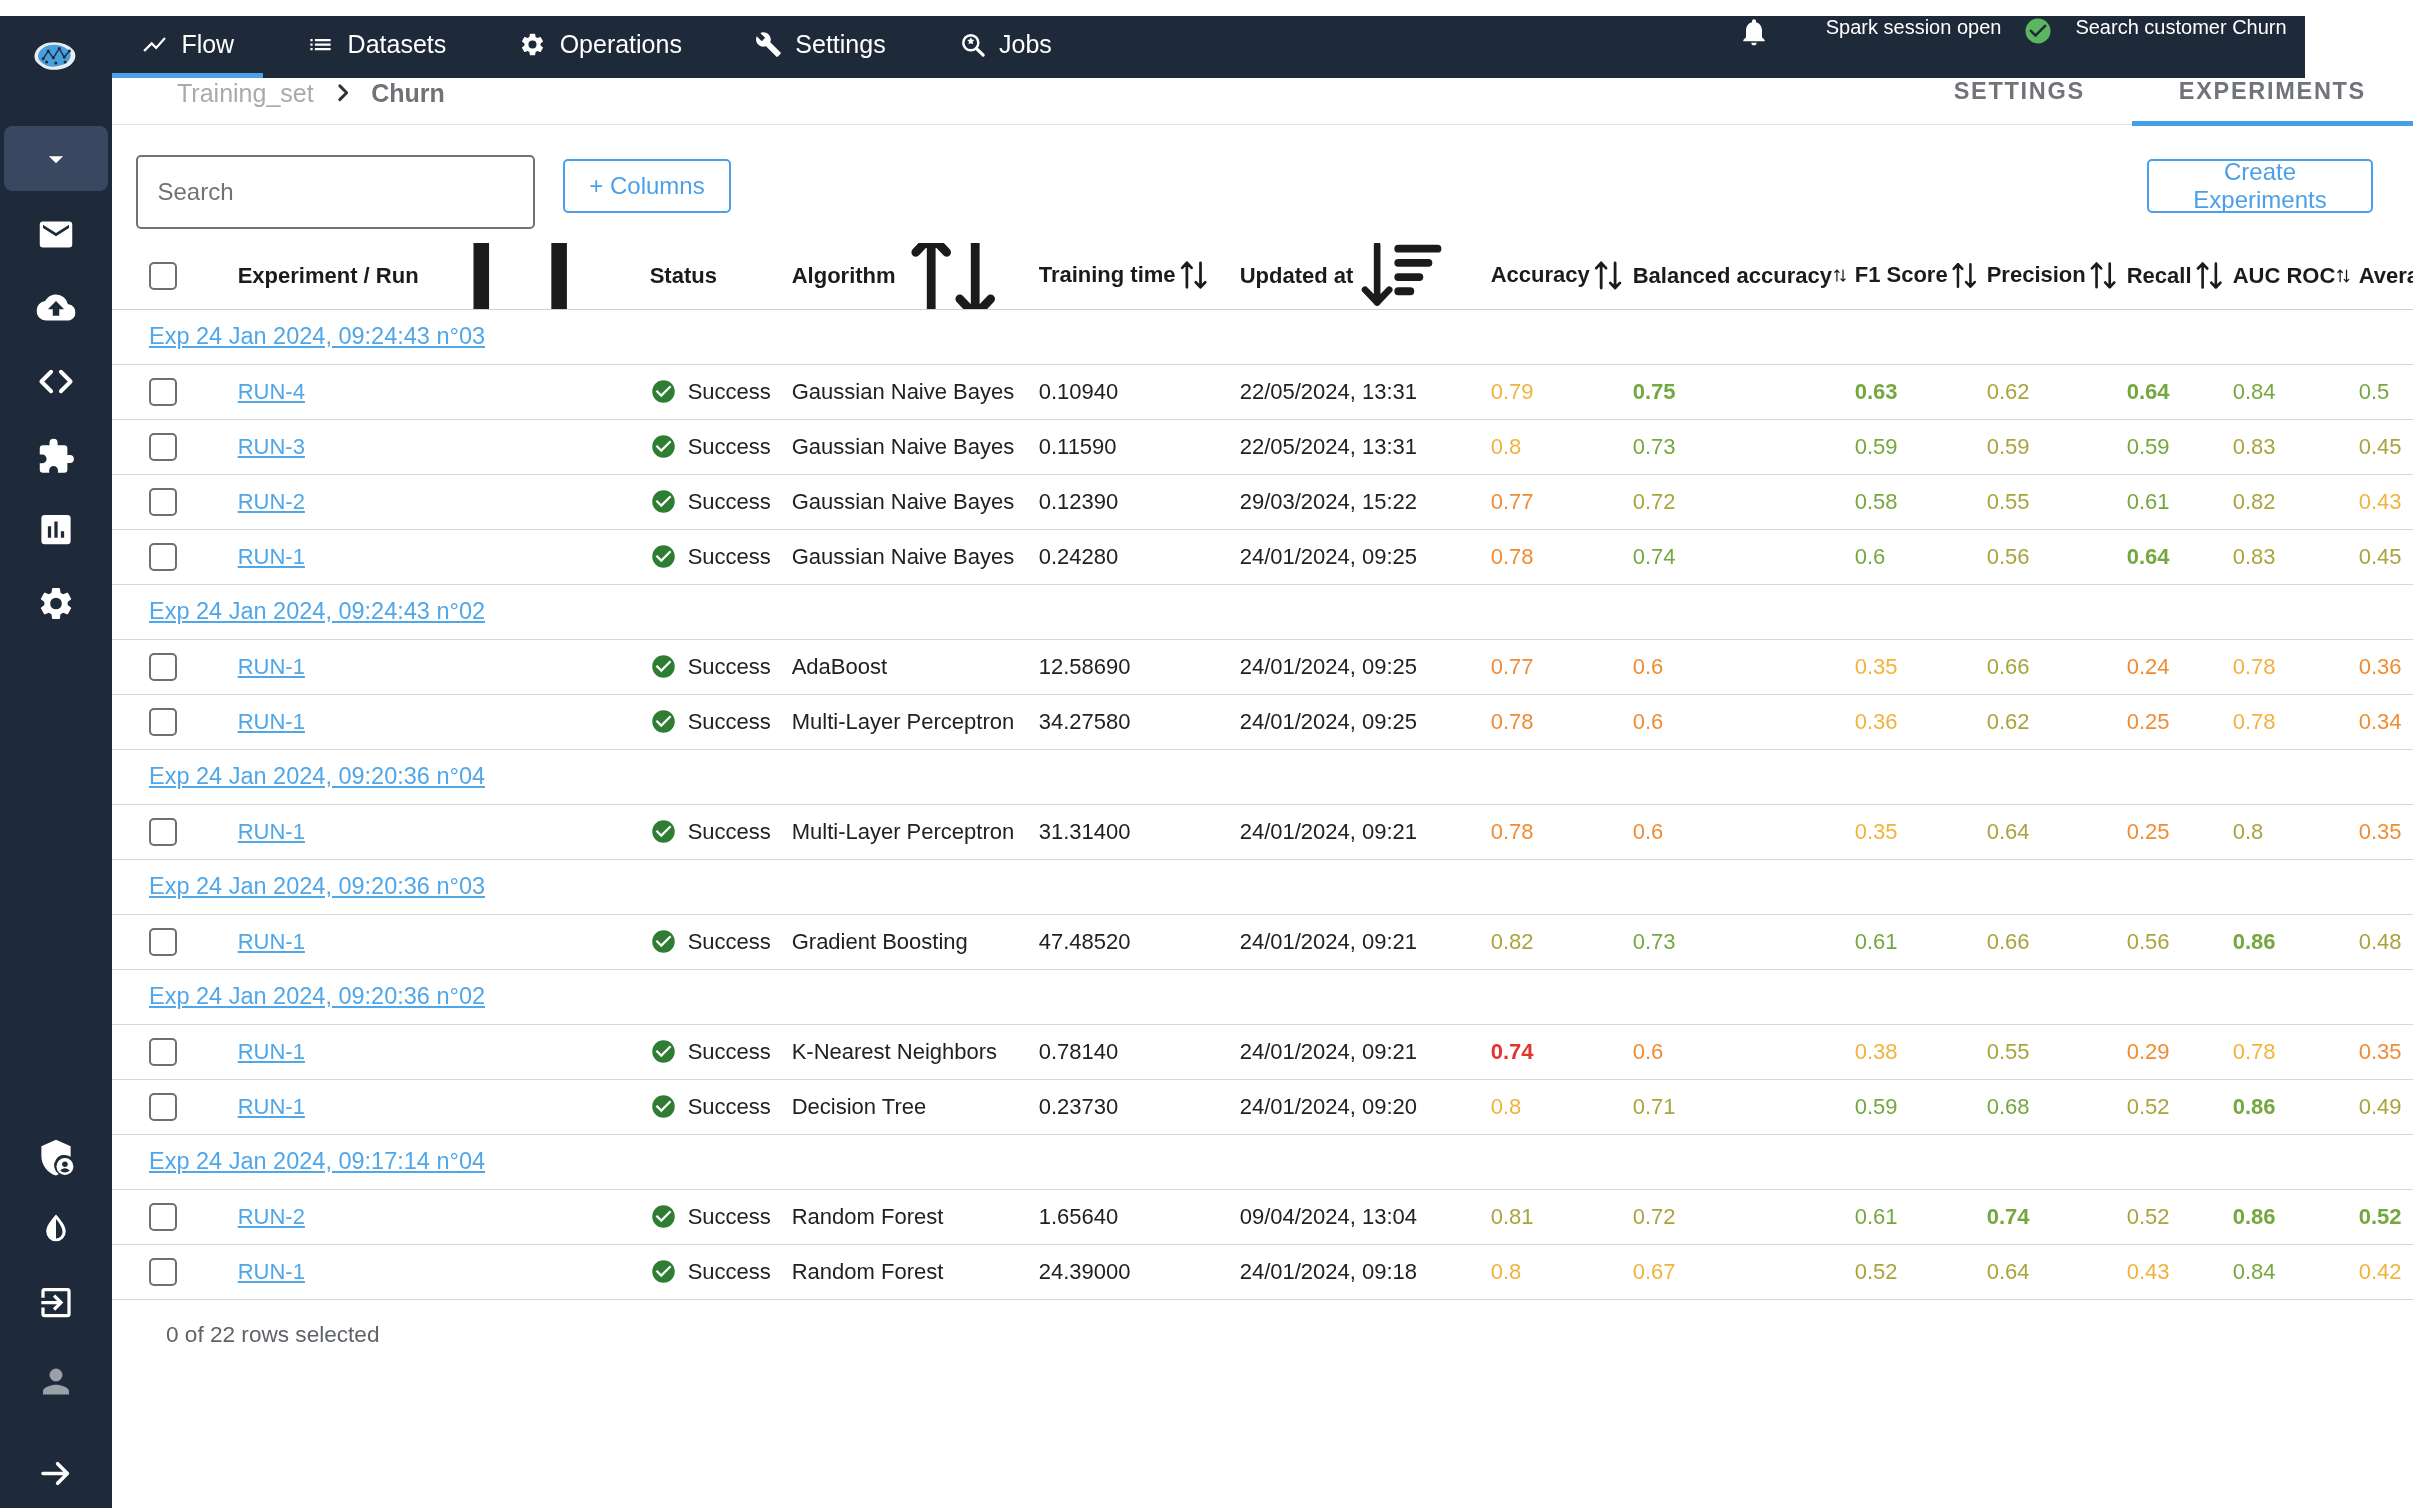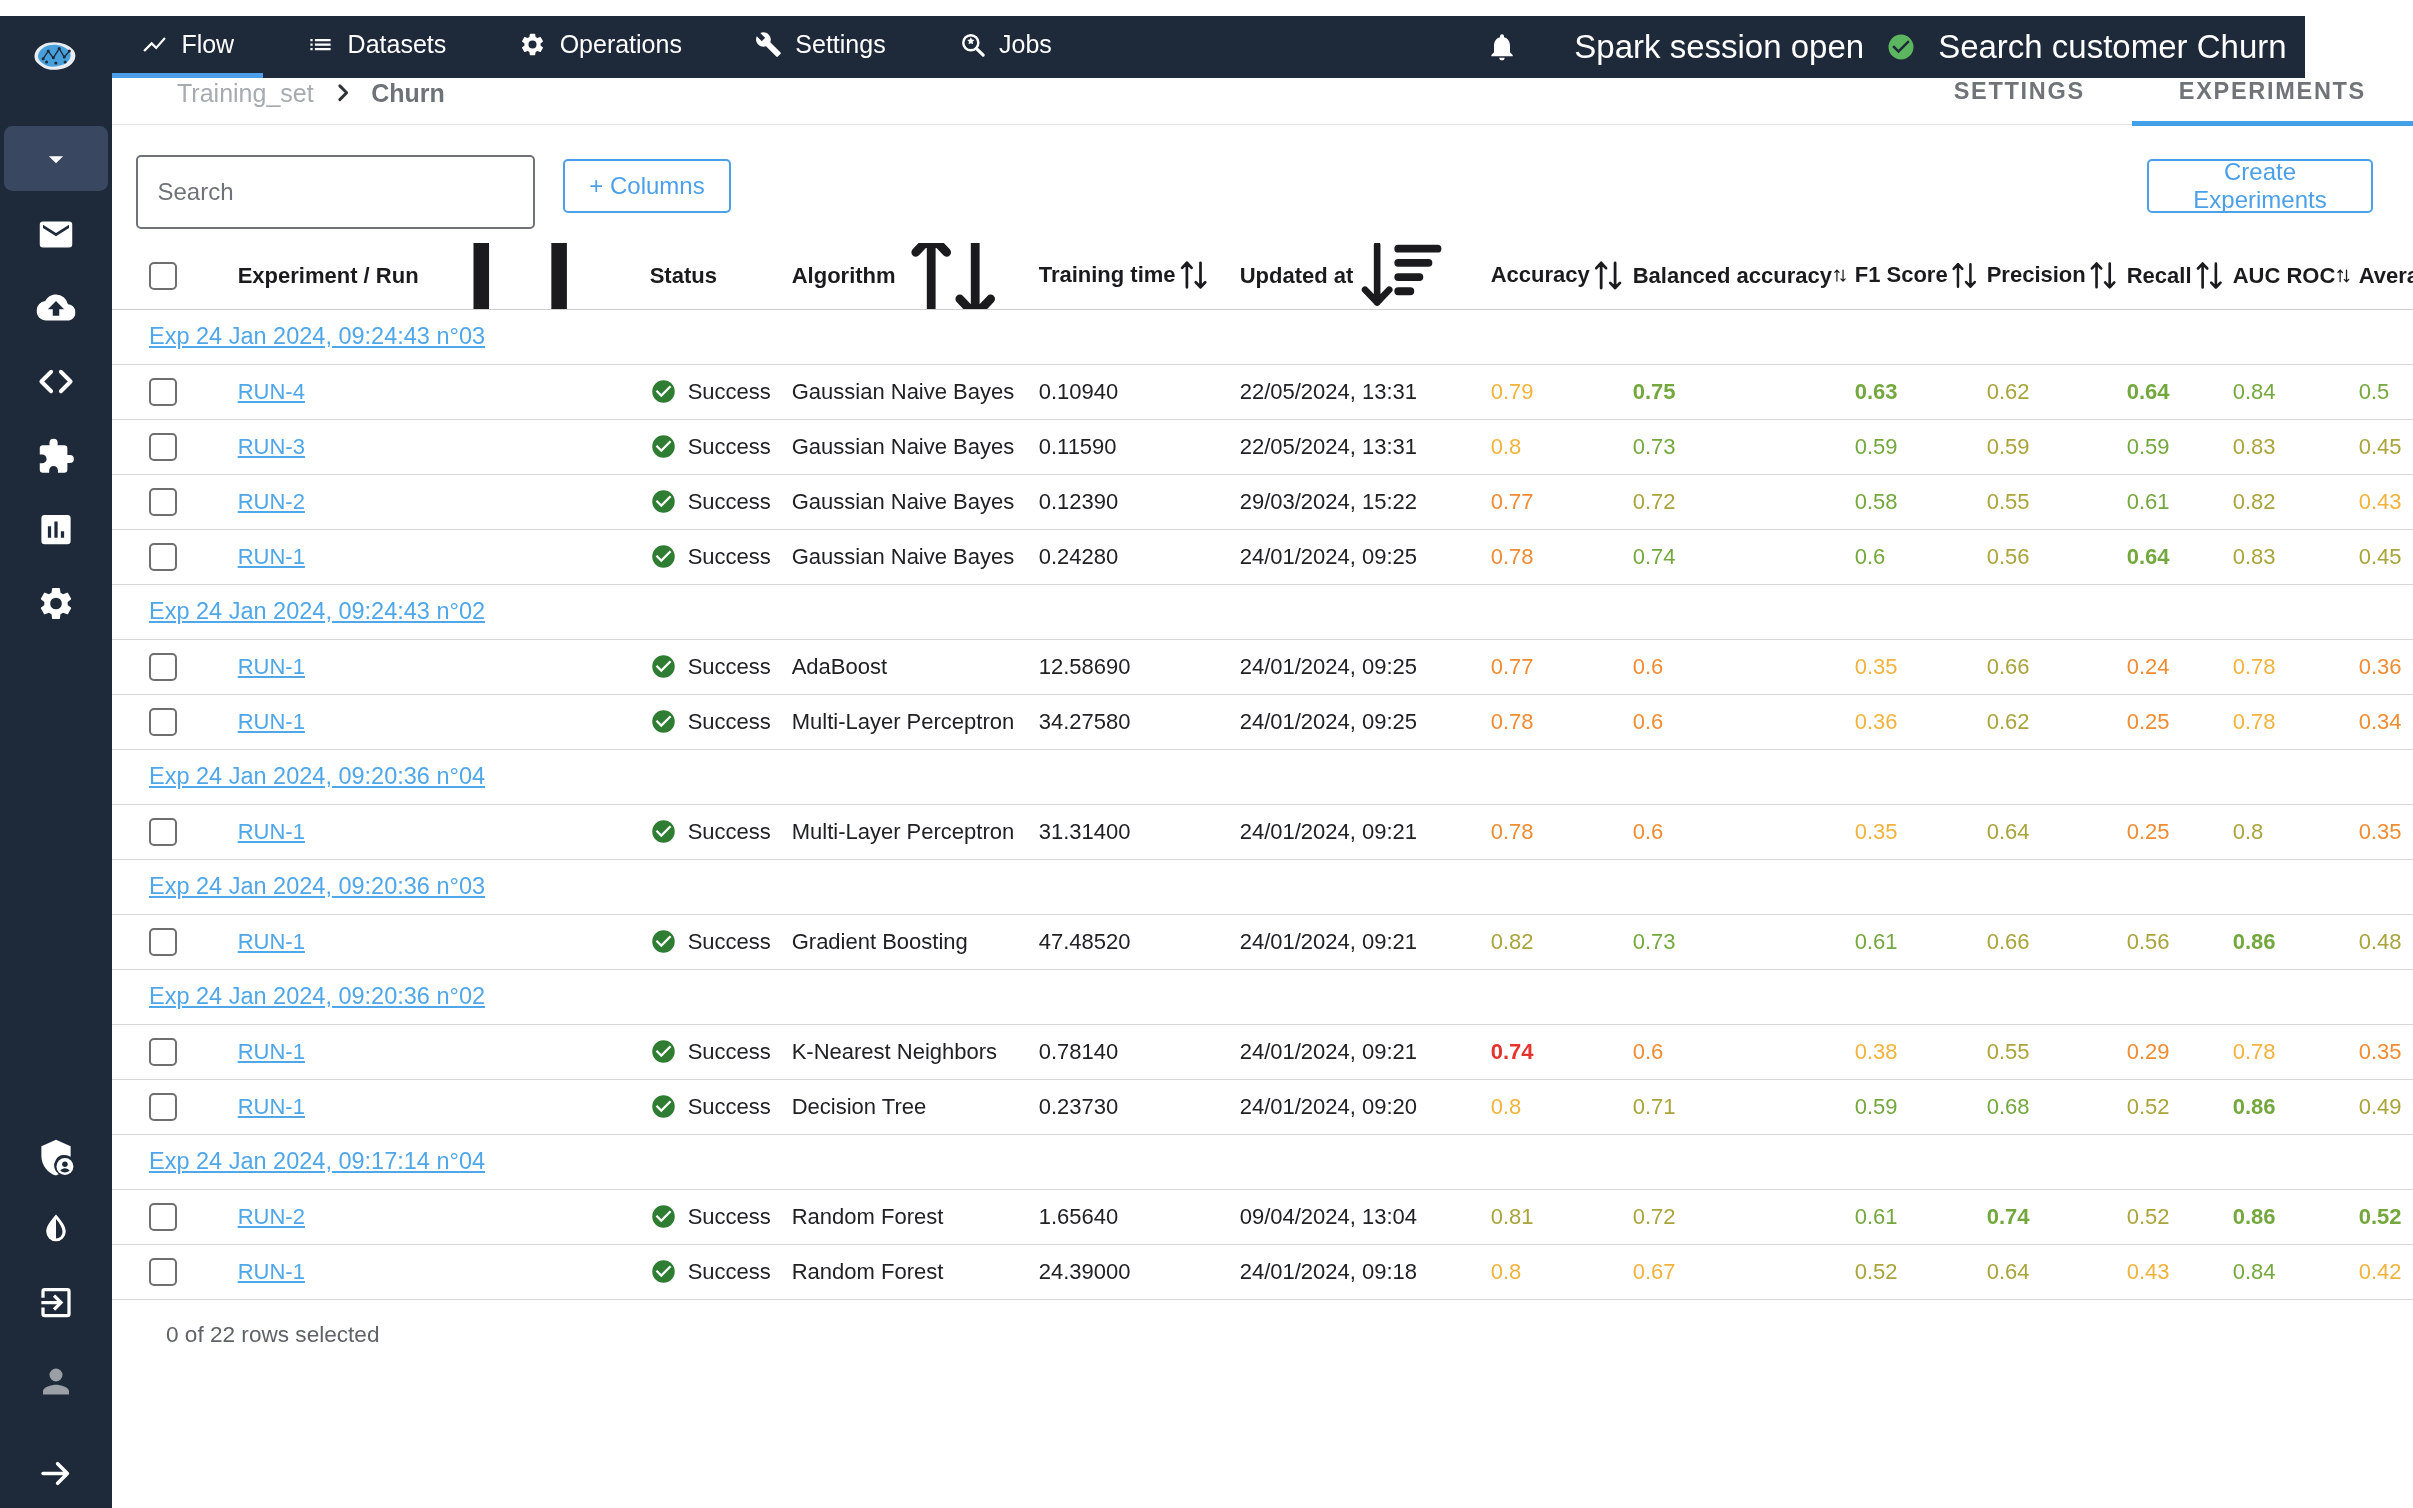--- a/index.html
+++ b/index.html
@@ -11,21 +11,21 @@
   .icn svg{width:100%;height:100%;}
 
   
   .topnav{position:absolute;left:0;top:16px;width:2305px;height:62px;background:#1E2939;z-index:5;}
   .logo{position:absolute;left:28px;top:20px;width:54px;height:42px;}
   .nav-items{position:absolute;left:112px;top:0;height:62px;display:flex;}
   .nav-item{display:flex;align-items:center;gap:13.4px;height:62px;padding:0 29px;margin-right:15px;
     color:#fff;font-size:25px;border-bottom:5.9px solid transparent;box-sizing:border-box;cursor:pointer;}
   .nav-item .icn{width:27px;height:27px;}
   .nav-item.active{border-bottom-color:#4C9FE8;}
-  .nav-right{position:absolute;right:18.4px;top:0;height:62px;display:flex;align-items:center;gap:22px;color:#fff;font-size:33px;}
+  .nav-right{position:absolute;right:18.4px;top:0;height:62px;display:flex;align-items:flex-start;gap:22px;color:#fff;font-size:20px;}
   .nav-right .bell{width:32px;height:32px;margin-right:34px;}
   .nav-right .chk{width:30px;height:30px;}
 
   
   .sidebar{position:absolute;left:0;top:62px;width:112px;height:1446px;background:#1E2939;z-index:4;}
   .ws-box{position:absolute;left:4.2px;top:64px;width:104px;height:65px;background:#3A4760;border-radius:8.4px;
     display:flex;align-items:center;justify-content:center;cursor:pointer;}
   .ws-box .icn{width:34px;height:34px;}
   .side-icon{position:absolute;left:50%;transform:translateX(-50%);width:39px;height:39px;cursor:pointer;}
 

